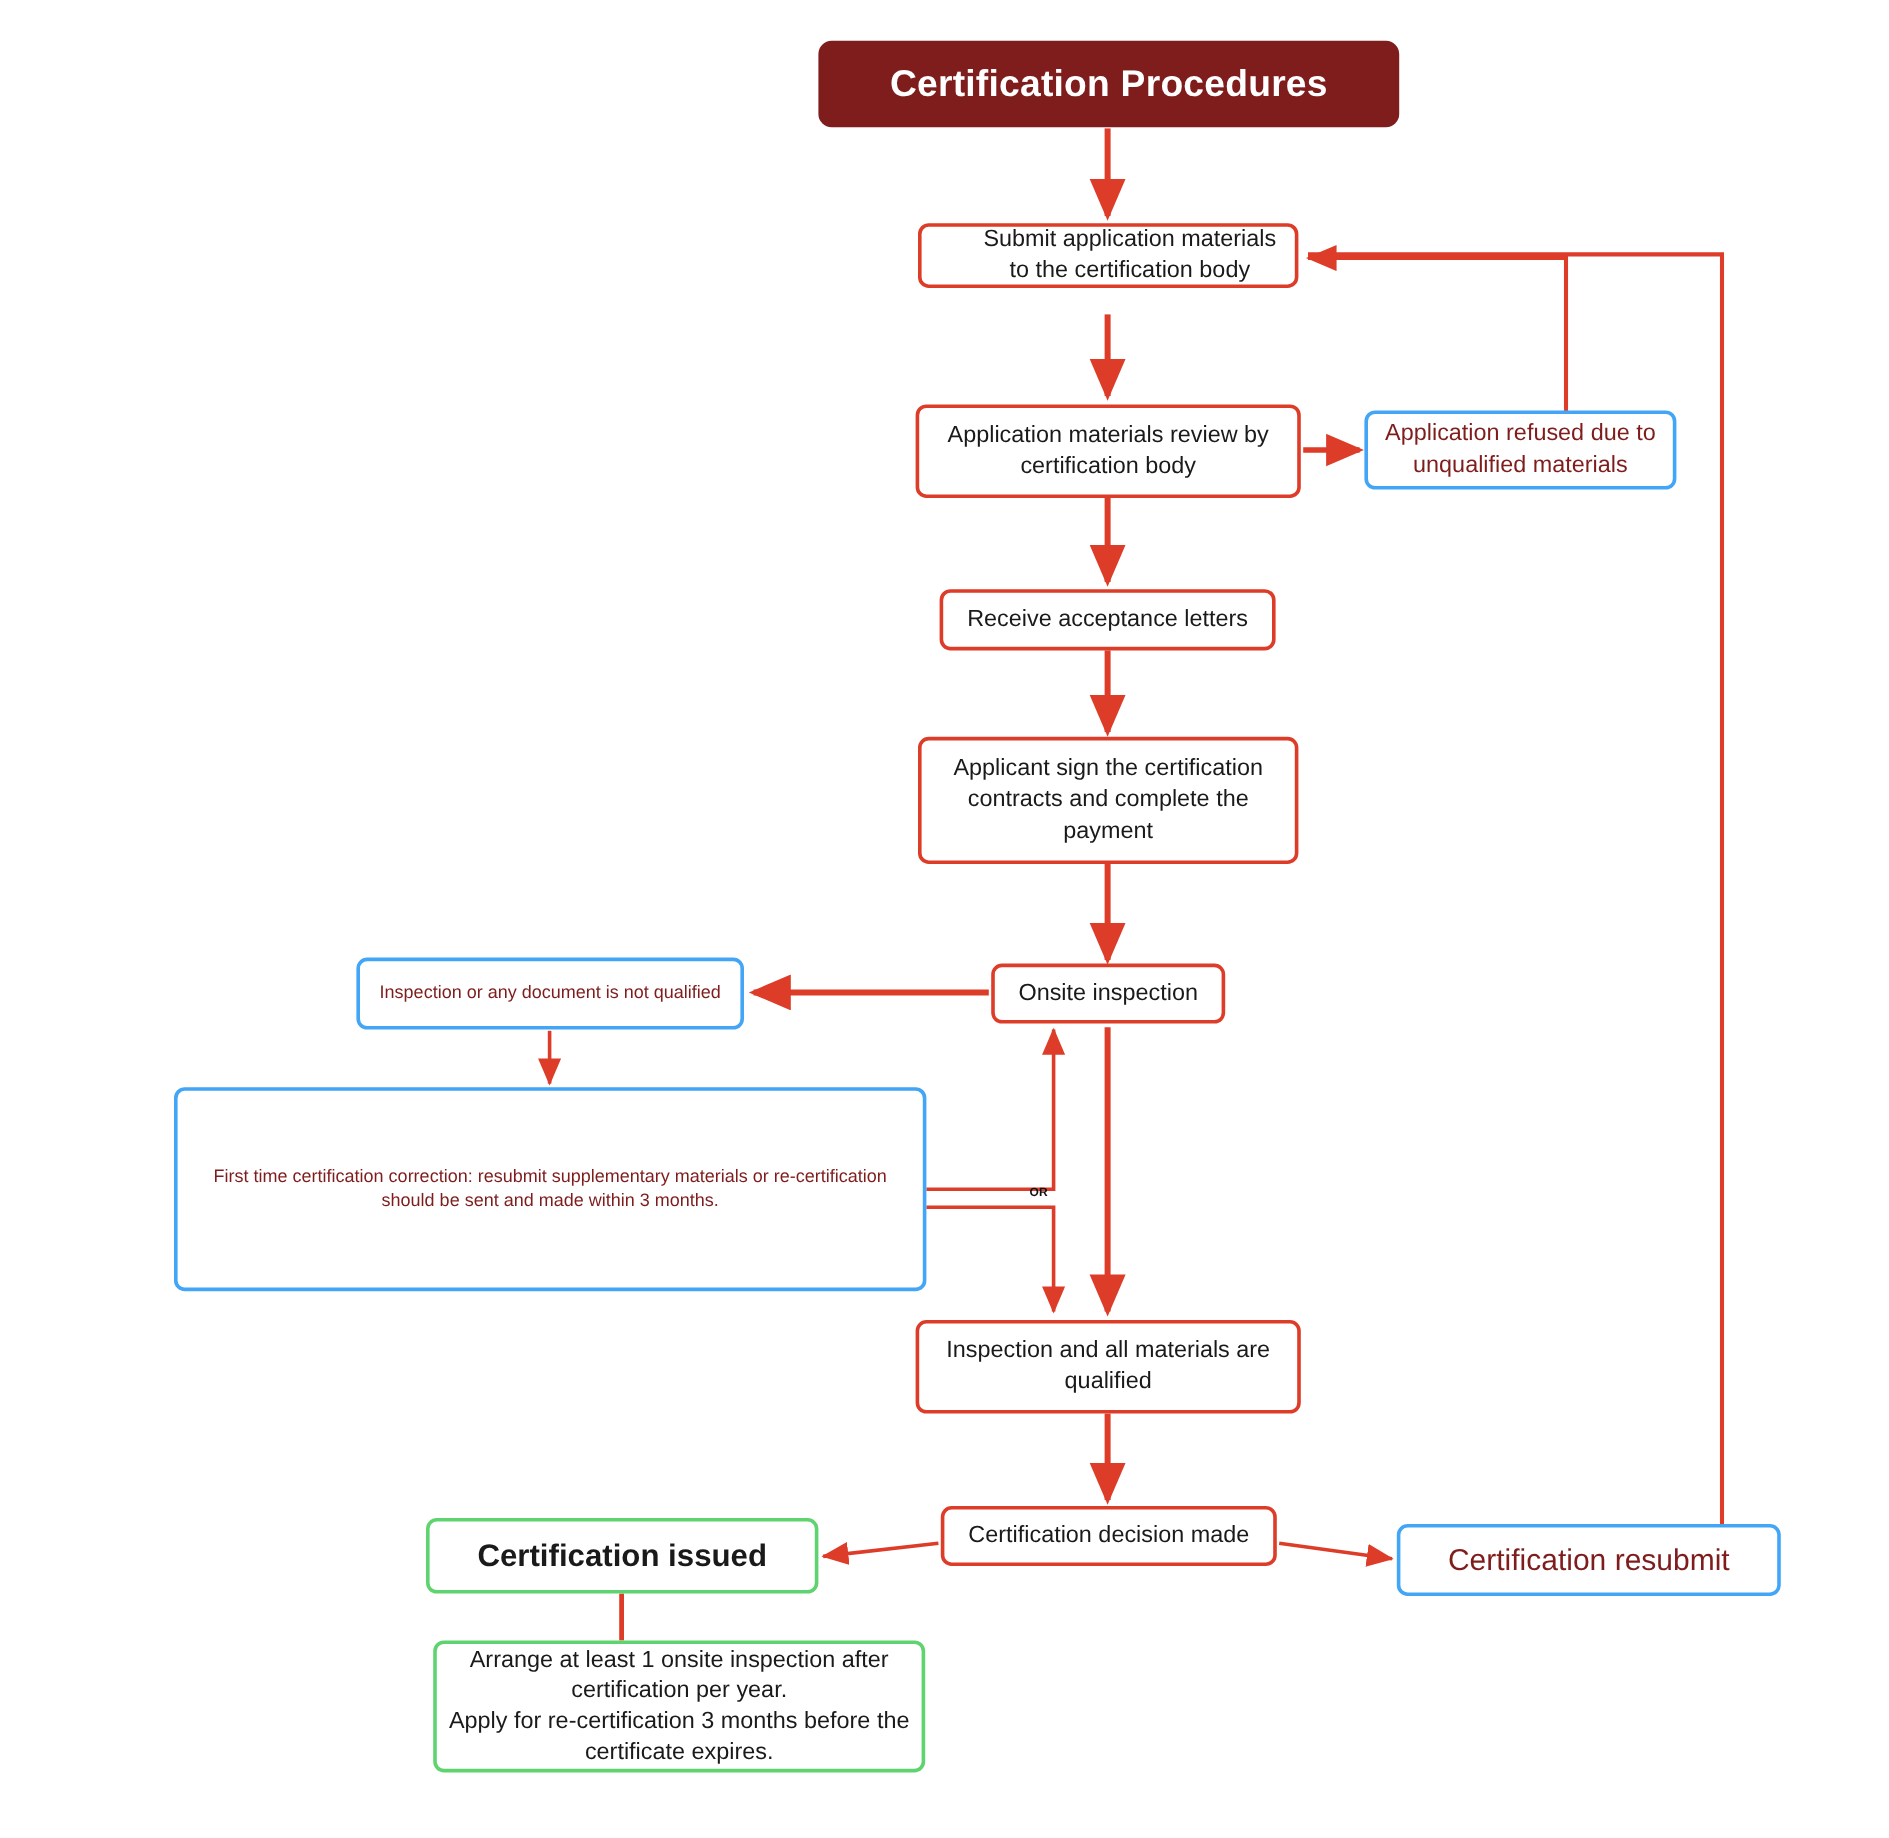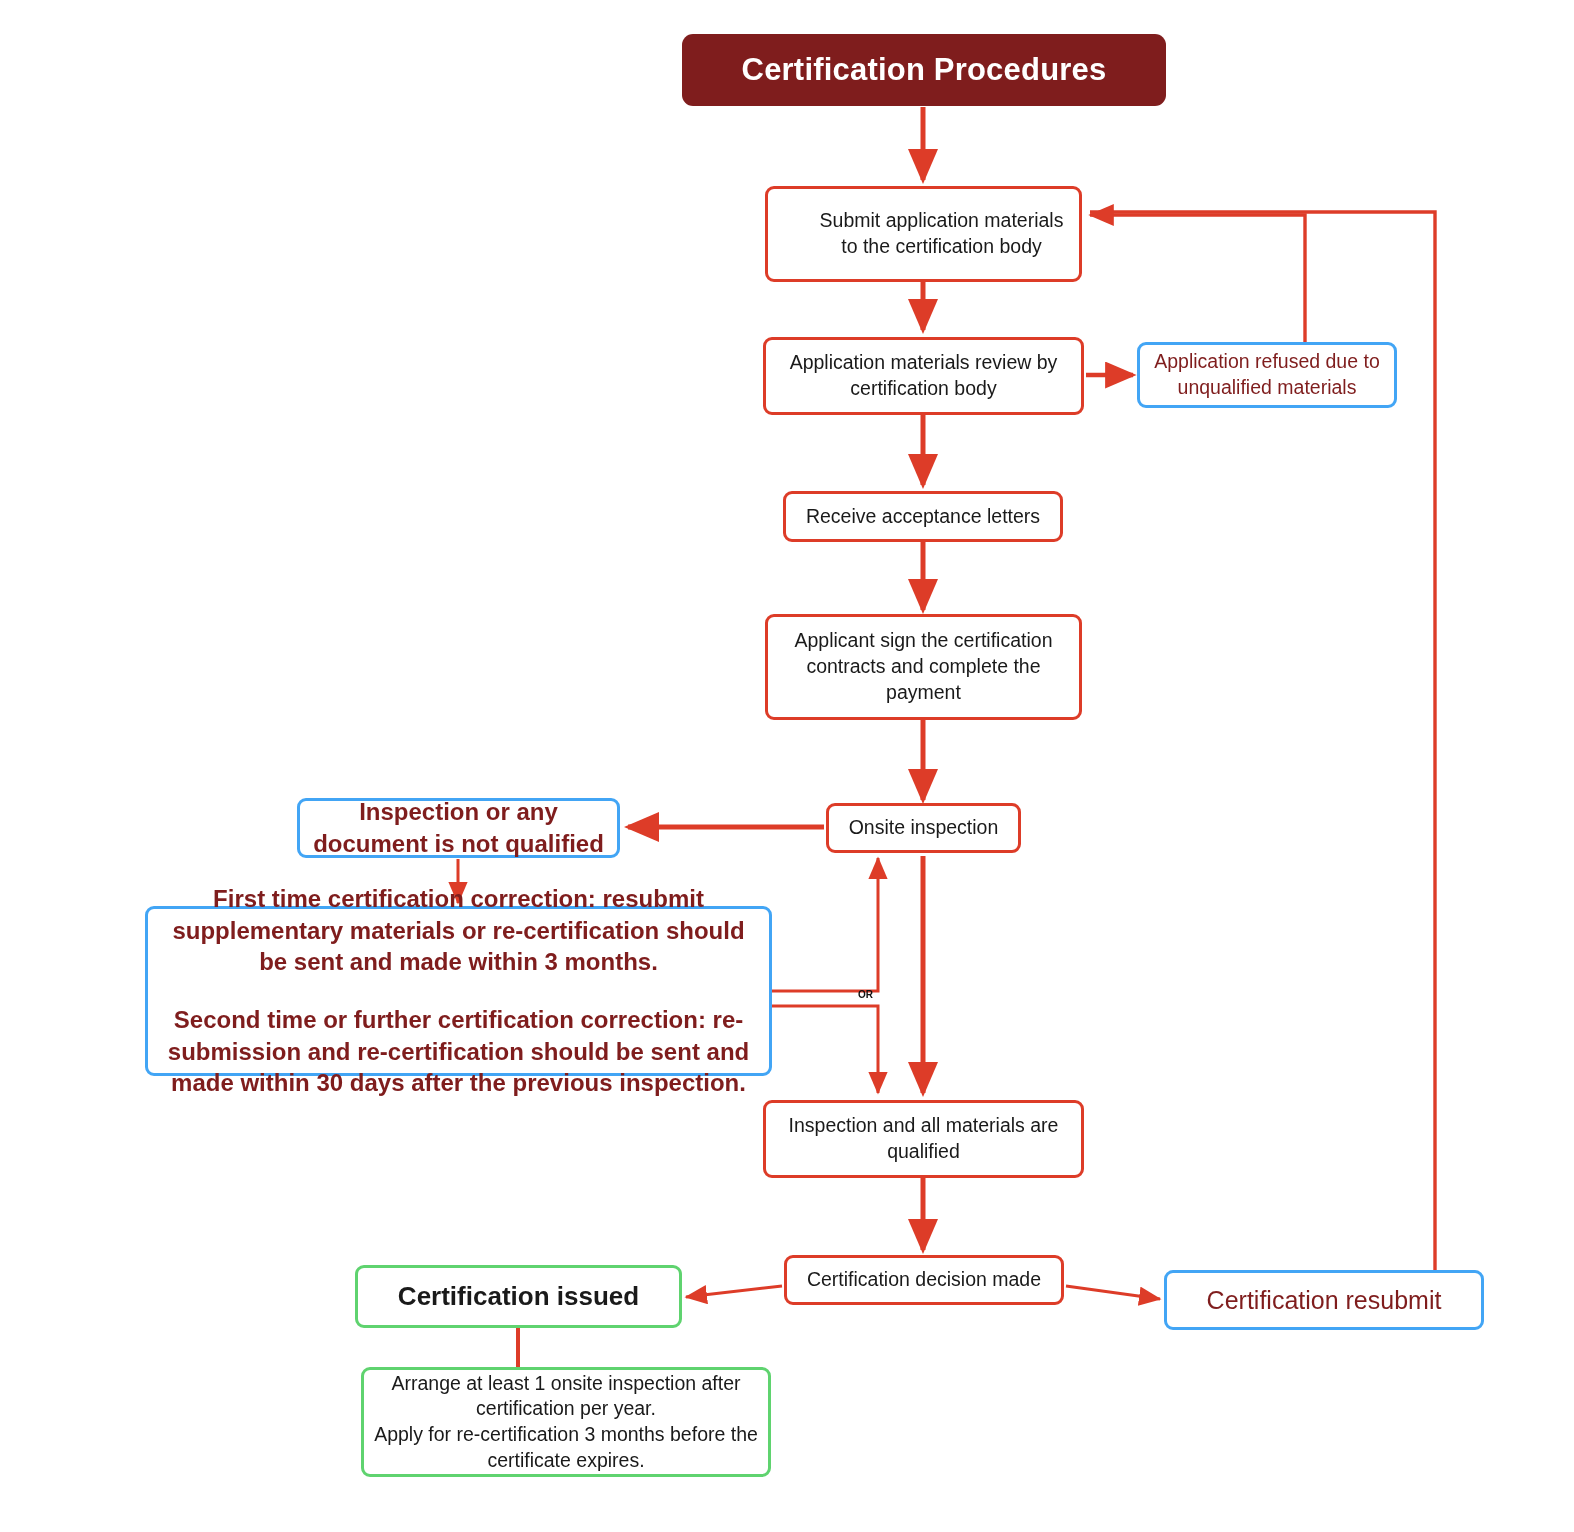--- a/index.html
+++ b/index.html
@@ -14,21 +14,21 @@
   .n-red{border:3px solid #DD3C28;color:#1a1a1a;}
   .n-blue{border:3px solid #42A5F5;color:#7f1d1d;}
   .n-green{border:3px solid #5FD36F;color:#1a1a1a;}
 
   .title-node{background:#7f1d1d;border:none;border-radius:11px;color:#ffffff;
               font-size:31px;font-weight:700;letter-spacing:.2px;}
 
   .f20{font-size:19.5px;}
   .f26b{font-size:26px;font-weight:700;}
   .f25{font-size:25px;}
-  .f19{font-size:24px;font-weight:bold;}
+  .f19{font-size:15px;}
 
   .or-label{position:absolute;font-size:10px;font-weight:700;color:#111;}
 
   .para{display:block;padding:0 14px;}
   .para p{margin:0;}
   .para p.gap{margin-top:26px;}
 </style>
 </head>
 <body>
 
@@ -79,21 +79,21 @@
       <path d="M1305,345 L1305,215 L1090,215" stroke-width="3.4" marker-end="url(#ah-s)"></path>
 
       <path d="M1435,1272 L1435,212 L1090,212" stroke-width="3.4"></path>
     </g>
   </svg>
 
   <div class="node title-node" style="left:682px;top:34px;width:484px;height:72px;">
     <span>Certification Procedures</span>
   </div>
 
-  <div class="node n-red f20" style="left:765px;top:186px;width:317px;height:96px;padding-left:36px;">
+  <div class="node n-red f20" style="left:765px;top:186px;width:317px;height:54px;padding-left:36px;">
     <span>Submit application materials to the certification body</span>
   </div>
 
   <div class="node n-red f20" style="left:763px;top:337px;width:321px;height:78px;">
     <span>Application materials review by certification body</span>
   </div>
 
   <div class="node n-blue f20" style="left:1137px;top:342px;width:260px;height:66px;">
     <span>Application refused due to unqualified materials</span>
   </div>
@@ -110,21 +110,20 @@
     <span>Onsite inspection</span>
   </div>
 
   <div class="node n-blue f19" style="left:297px;top:798px;width:323px;height:60px;">
     <span>Inspection or any document is not qualified</span>
   </div>
 
   <div class="node n-blue f19" style="left:145px;top:906px;width:627px;height:170px;justify-content:flex-end;">
     <span class="para">
       <p>First time certification correction: resubmit supplementary materials or re-certification should be sent and made within 3 months.</p>
-      <p class="gap">Second time or further certification correction: re-submission and re-certification should be sent and made within 30 days after the previous inspection.</p>
     </span>
   </div>
 
   <span class="or-label" style="left:858px;top:989px;">OR</span>
 
   <div class="node n-red f20" style="left:763px;top:1100px;width:321px;height:78px;">
     <span>Inspection and all materials are qualified</span>
   </div>
 
   <div class="node n-red f20" style="left:784px;top:1255px;width:280px;height:50px;">

